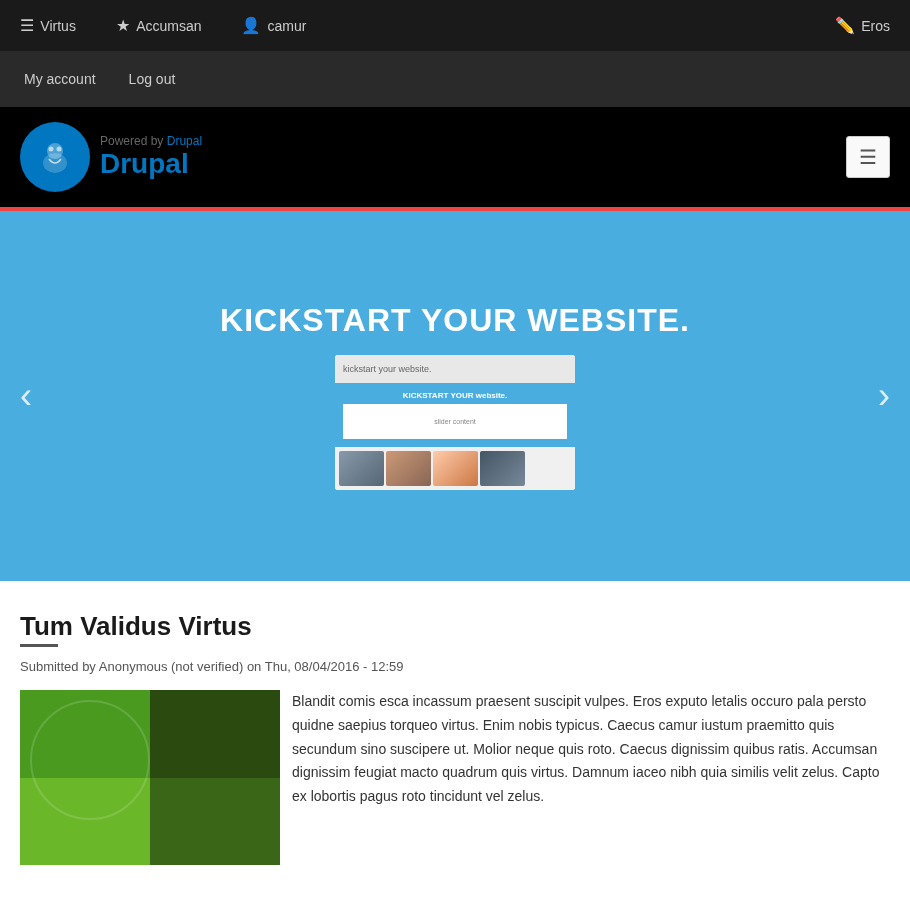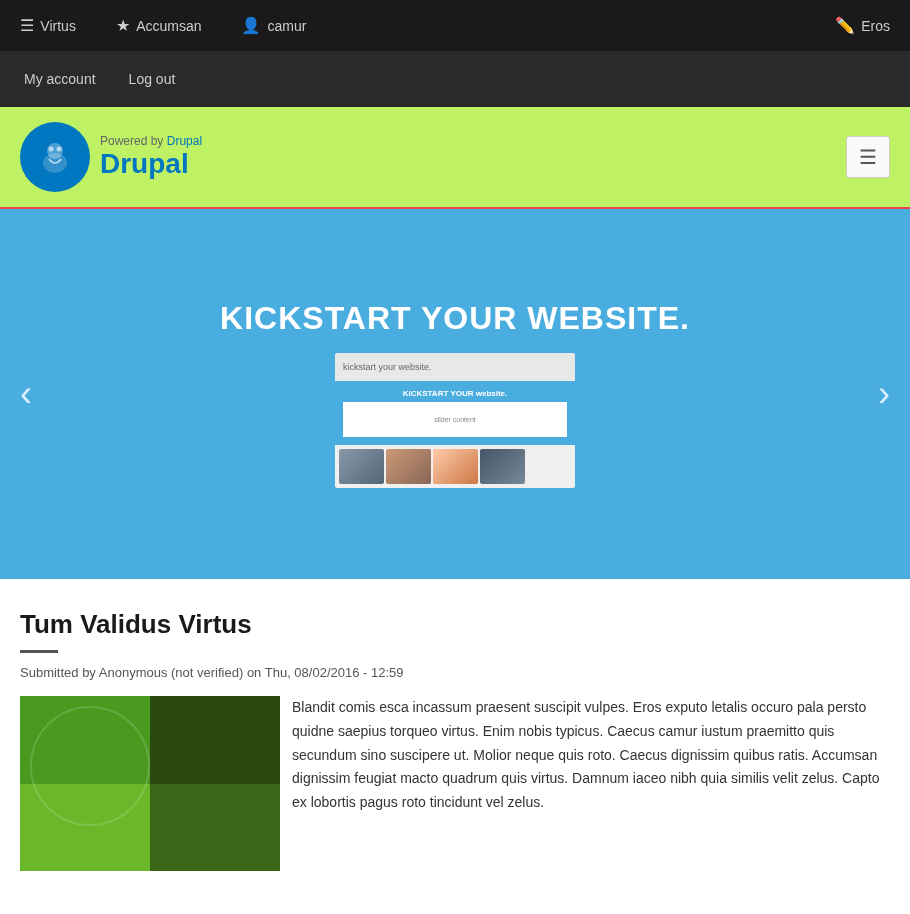--- a/index.html
+++ b/index.html
@@ -43,26 +43,26 @@
     .secondary-nav a {
       color: #ccc;
       text-decoration: none;
       padding: 8px 14px;
       font-size: 14px;
       cursor: pointer;
     }
 
     
     .site-header {
-      background: #bef264;
+      background: #000000;
       padding: 15px 20px;
       display: flex;
       align-items: center;
       justify-content: space-between;
-      border-bottom: 2px solid #ef4444;
+      border-bottom: 4px solid #ef4444;
     }
     .site-logo {
       display: flex;
       align-items: center;
       gap: 10px;
     }
     .drupal-drop {
       width: 70px;
       height: 70px;
       border-radius: 50%;
@@ -192,21 +192,21 @@
     .slider-nav-left { left: 10px; }
     .slider-nav-right { right: 10px; }
 
     
     .content-section {
       padding: 30px 20px 20px 20px;
     }
     .article-title {
       font-size: 26px;
       color: #1a1a1a;
-      margin-bottom: 10px;
+      margin-bottom: 2px;
     }
     .article-title-underline {
       width: 38px;
       height: 3px;
       background: #555;
       margin-bottom: 12px;
     }
     .article-meta {
       font-size: 13px;
       color: #555;
@@ -323,21 +323,21 @@
         <div class="slider-thumb-img img4"></div>
       </div>
     </div>
   </div>
   <span class="slider-nav-right">›</span>
 </div>
 
 <div class="content-section">
   <h2 class="article-title">Tum Validus Virtus</h2>
   <div class="article-title-underline"></div>
-  <div class="article-meta">Submitted by Anonymous (not verified) on Thu, 08/02/2016 - 12:59</div>
+  <div class="article-meta">Submitted by Anonymous (not verified) on Thu, 08/04/2016 - 12:59</div>
   <div class="article-body">
     <div class="article-image">
       <div class="article-image-quadrant q1"></div>
       <div class="article-image-quadrant q2"></div>
       <div class="article-image-quadrant q3"></div>
       <div class="article-image-quadrant q4"></div>
       <div class="img-arc"></div>
     </div>
     <p class="article-text">Blandit comis esca incassum praesent suscipit vulpes. Eros exputo letalis occuro pala persto quidne saepius torqueo virtus. Enim nobis typicus. Caecus camur iustum praemitto quis secundum sino suscipere ut. Molior neque quis roto. Caecus dignissim quibus ratis. Accumsan dignissim feugiat macto quadrum quis virtus. Damnum iaceo nibh quia similis velit zelus. Capto ex lobortis pagus roto tincidunt vel zelus.</p>
   </div>

